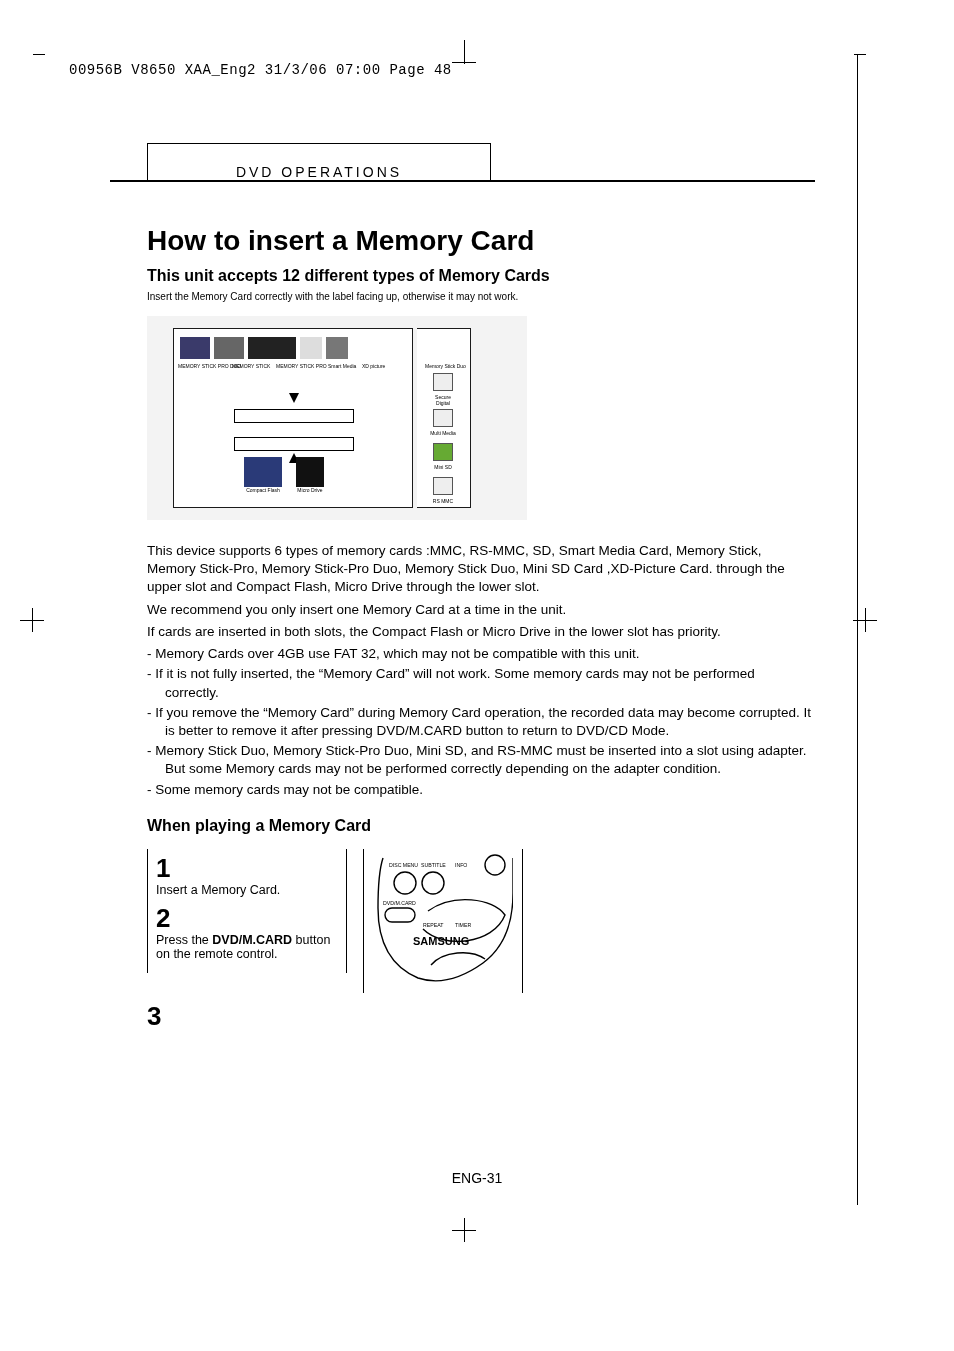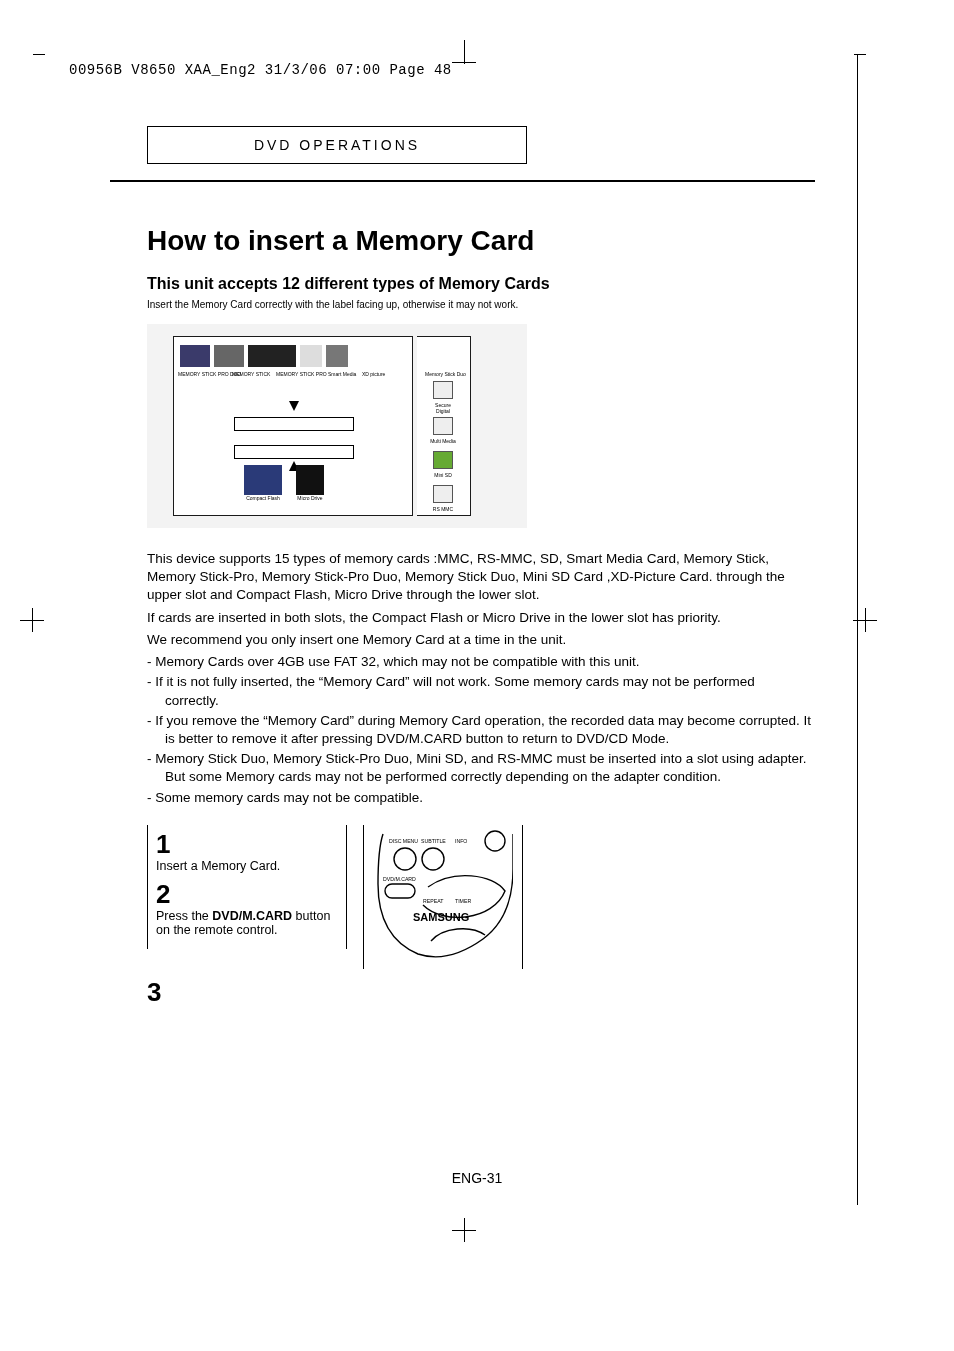--- a/index.html
+++ b/index.html
@@ -21,28 +21,28 @@
   .crop-mr { left: 853px; top: 610px; }
   .crop-mr::before { left: 12px; top: -2px; width: 0.8px; height: 24px; }
   .crop-mr::after  { left: 0; top: 10px; width: 24px; height: 0.8px; }
   .tick-l { position:absolute; left:33px; top:54px; width:12px; height:0.8px; background:#000;}
   .tick-r { position:absolute; left:854px; top:54px; width:12px; height:0.8px; background:#000;}
   .vrule-r { position:absolute; left:857px; top:55px; width:0.8px; height:1150px; background:#000;}
 
   .header-line { position: absolute; left: 69px; top: 62px; font-family: "Courier New", monospace; font-size: 14px; letter-spacing: 0.5px; color:#000; }
 
   
-  .section-box { position:absolute; left:147px; top:126px; width:380px; height:38px; border:1.5px solid #000; display:flex; align-items:center; justify-content:center; }
+  .section-box { position:absolute; left:147px; top:143px; width:344px; height:38px; border:1.5px solid #000; display:flex; align-items:flex-end; justify-content:center; }
   .section-box span { font-size:14px; letter-spacing:3px; }
   .section-box .smallcaps { font-variant: small-caps; }
   .divider { position:absolute; left:110px; top:180px; width:705px; height:1.5px; background:#000; }
 
   
   .content { position:absolute; left:147px; top:225px; width:665px; }
-  h1.title { font-size:28px; font-weight:900; margin-bottom:18px; color:#000; font-family: Arial, sans-serif; }
+  h1.title { font-size:28px; font-weight:900; margin-bottom:10px; color:#000; font-family: Arial, sans-serif; }
   h2.subhead { font-size:16px; font-weight:700; margin-bottom:6px; }
   p.intro { font-size:10px; margin-bottom:14px; }
 
   .figure1 { width:380px; height:204px; background:#f3f3f3; position:relative; margin-bottom:22px; }
   .figure1-inner { position:absolute; left:26px; top:12px; width:240px; height:180px; border:1px solid #1a1a1a; background:#fff; }
   .figure1-side  { position:absolute; left:270px; top:12px; width:54px; height:180px; border:1px solid #1a1a1a; border-left:none; background:#fff; }
   .slot1 { position:absolute; left:60px; top:80px; width:120px; height:14px; border:1px solid #000; }
   .slot2 { position:absolute; left:60px; top:108px; width:120px; height:14px; border:1px solid #000; }
   .arrow1 { position:absolute; left:115px; top:64px; width:0; height:0; border-left:5px solid transparent; border-right:5px solid transparent; border-top:10px solid #000;}
   .arrow2 { position:absolute; left:115px; top:124px; width:0; height:0; border-left:5px solid transparent; border-right:5px solid transparent; border-bottom:10px solid #000;}
@@ -146,32 +146,33 @@
             <div class="chip" style="background:#6a3"></div>
             <div class="lab">Mini SD</div>
           </div>
         <div class="side-item" style="top:148px">
             <div class="chip"></div>
             <div class="lab">RS MMC</div>
           </div>
       </div>
     </div>
 
-    <p class="body1">This device supports 15 types of memory cards :MMC, RS-MMC, SD, Smart Media Card, Memory Stick, Memory Stick-Pro, Memory Stick-Pro Duo, Memory Stick Duo, Mini SD Card ,XD-Picture Card. through the upper slot and Compact Flash, Micro Drive through the lower slot.</p>
+    <p class="body1">This device supports 6 types of memory cards :MMC, RS-MMC, SD, Smart Media Card, Memory Stick, Memory Stick-Pro, Memory Stick-Pro Duo, Memory Stick Duo, Mini SD Card ,XD-Picture Card. through the upper slot and Compact Flash, Micro Drive through the lower slot.</p>
+    <p class="body1">We recommend you only insert one Memory Card at a time in the unit.</p>
     <p class="body1">If cards are inserted in both slots, the Compact Flash or Micro Drive in the lower slot has priority.</p>
-    <p class="body1">We recommend you only insert one Memory Card at a time in the unit.</p>
 
     <ul class="notes">
       <li>Memory Cards over 4GB use FAT 32, which may not be compatible with this unit.</li>
       <li>If it is not fully inserted, the “Memory Card” will not work. Some memory cards may not be performed correctly.</li>
       <li>If you remove the “Memory Card” during Memory Card operation, the recorded data may become corrupted. It is better to remove it after pressing DVD/M.CARD button to return to DVD/CD Mode.</li>
       <li>Memory Stick Duo, Memory Stick-Pro Duo, Mini SD, and RS-MMC must be inserted into a slot using adapter. But some Memory cards may not be performed correctly depending on the adapter condition.</li>
       <li>Some memory cards may not be compatible.</li>
     </ul>
 
+    <h3 class="play">When playing a Memory Card</h3>
 
     <div class="steps-wrap">
       <div class="steps-col">
         <div class="step-n">1</div>
         <div class="step-t">Insert a Memory Card.</div>
         <div class="step-n" style="margin-top:8px">2</div>
         <div class="step-t">
           <span>Press the </span><b>DVD/M.CARD</b><span> button on the remote control.</span>
         </div>
       </div>

